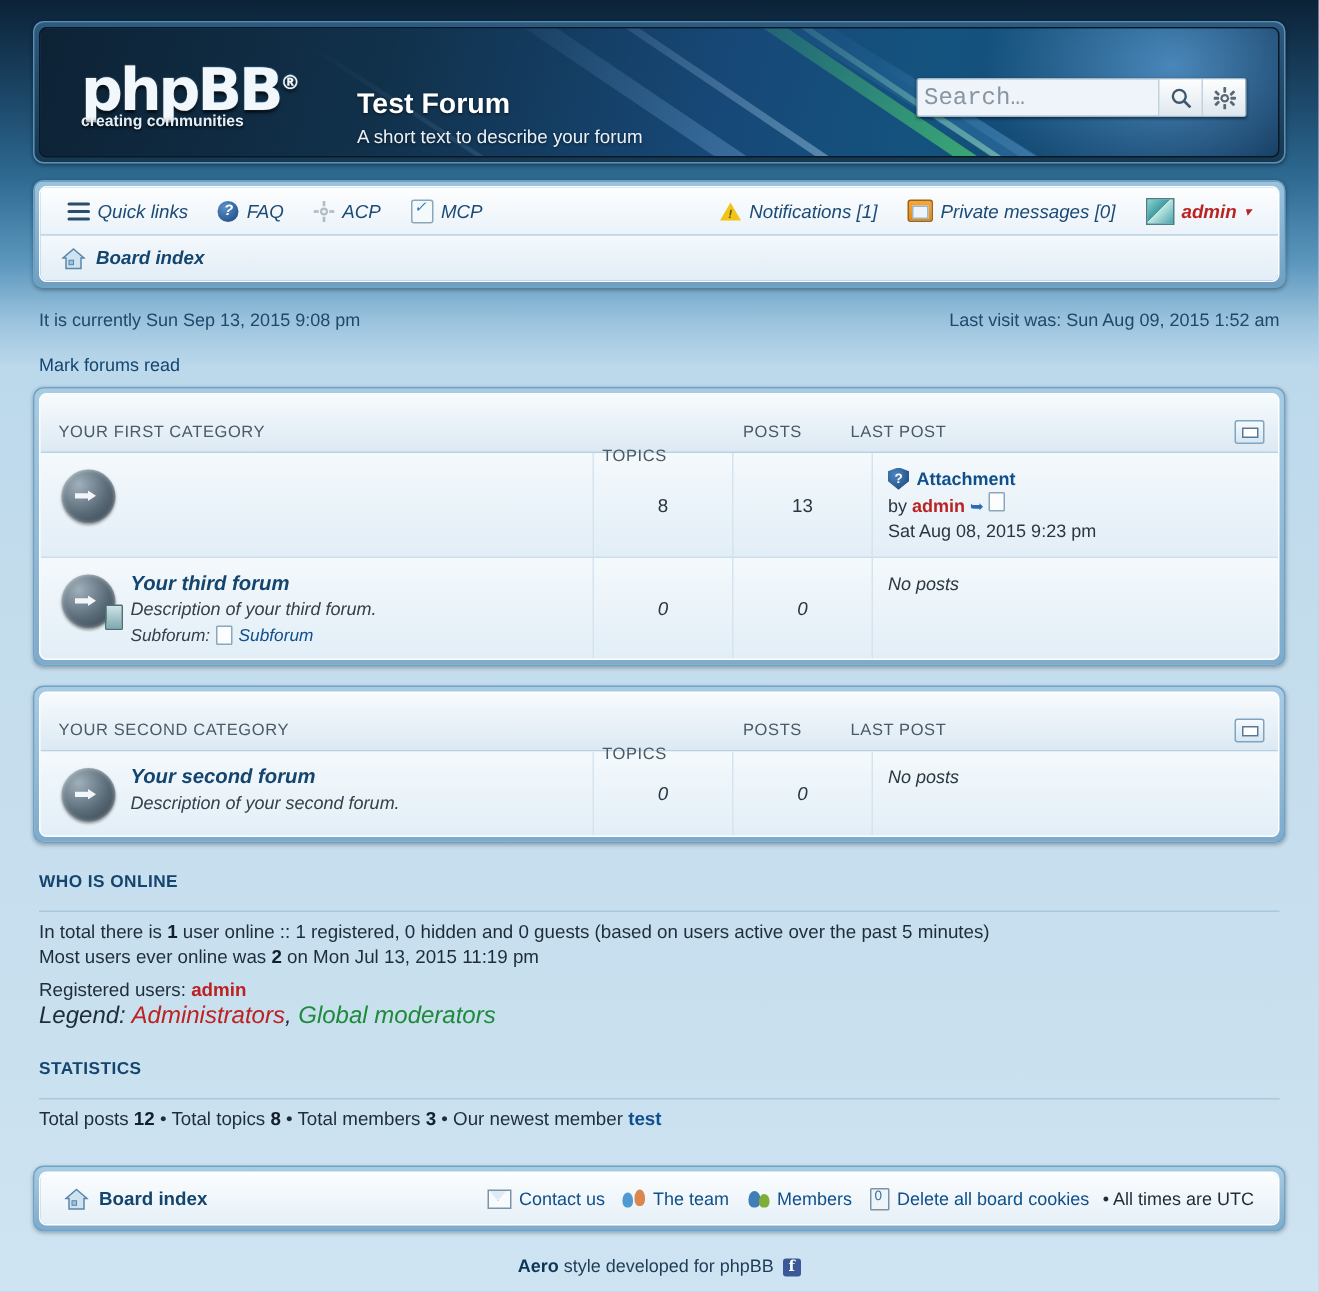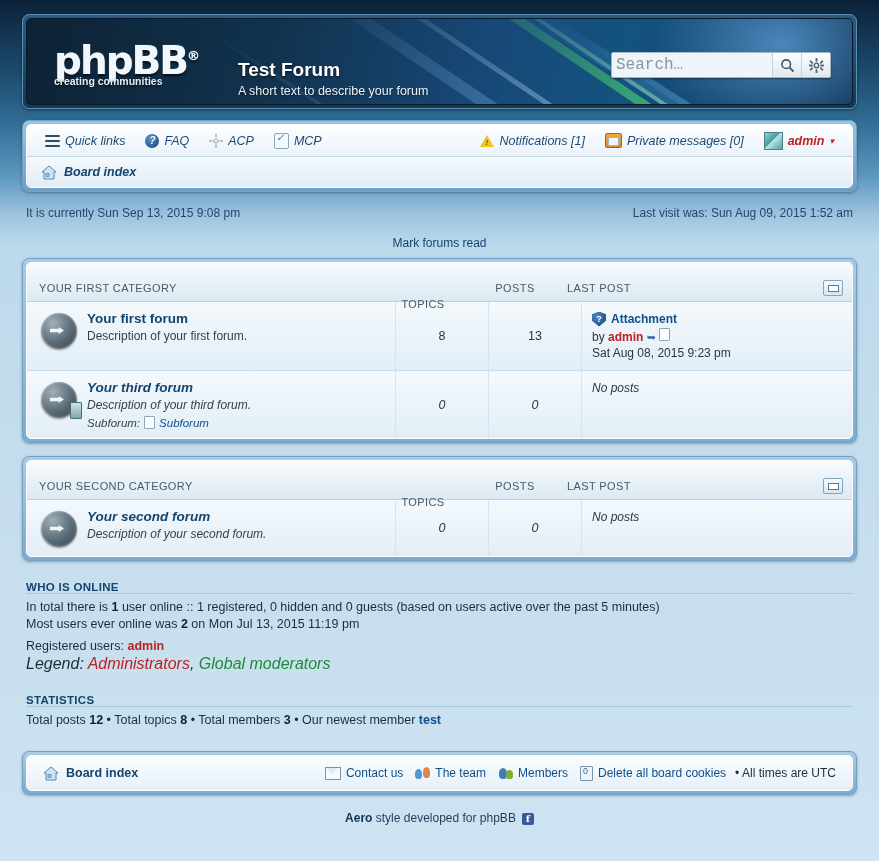--- a/index.html
+++ b/index.html
@@ -103,21 +103,21 @@
   .ic-clip:after{content:"✓";position:absolute;left:1px;top:-2px;font-size:10px;color:#2e76b5;}
   .ic-warn{width:0;height:0;border-left:7px solid transparent;border-right:7px solid transparent;border-bottom:12px solid #f0c419;position:relative;}
   .ic-warn:after{content:"!";position:absolute;left:-2px;top:3px;font-size:8px;font-weight:bold;color:#6b5200;}
   .ic-pm{width:15px;height:13px;background:linear-gradient(to bottom,#f6a83b,#e08a1e);border:1px solid #9c6414;border-radius:2px;position:relative;}
   .ic-pm:after{content:"";position:absolute;left:2px;top:3px;right:2px;bottom:1px;background:#eef5fa;border:1px solid #9fb6c6;}
   .avatar{width:17px;height:16px;border:1px solid #4f7f86;
     background:linear-gradient(135deg,#8fd6d2,#3f9aa0 45%,#bfe8e2 46%,#4aa5ad);}
 
   
   .dateline{display:flex;justify-content:space-between;color:#20486c;font-size:12px;margin:14px 4px 0 4px;}
-  .markread{text-align:center;margin:16px 4px 8px 4px;}
+  .markread{text-align:left;margin:16px 4px 8px 4px;}
   .markread a{color:#14456e;font-size:12px;}
 
   
   .panel{
     border:1px solid #6fa2c4;border-radius:7px;padding:3px;margin-bottom:13px;
     background:linear-gradient(to bottom,#a8cce3,#7dabcb);
     box-shadow:0 1px 3px rgba(0,0,0,.3);
   }
   .panel-in{border-radius:5px;overflow:hidden;border:1px solid #ffffff;background:#eaf3fa;}
   .cathead{
@@ -157,21 +157,21 @@
   .shield{width:14px;height:15px;background:radial-gradient(circle at 35% 30%,#4f86c0,#113e72);
     clip-path:polygon(50% 0,100% 18%,100% 62%,50% 100%,0 62%,0 18%);
     color:#fff;font-size:9px;font-weight:bold;text-align:center;line-height:14px;}
   .by{margin-top:1px;}
   .by .u{color:#bb2222;font-weight:bold;}
   .goarrow{color:#2b6bb5;font-size:11px;}
   .noposts{color:#2a3740;}
 
   
   .sect{margin:0 4px 4px 4px;}
-  .sect h3{font-size:11.5px;color:#15446e;margin:20px 0 3px 0;letter-spacing:.3px;border-bottom:1px solid #a9c7dd;padding-bottom:0;font-weight:bold;}
+  .sect h3{font-size:11.5px;color:#15446e;margin:20px 0 3px 0;letter-spacing:.3px;border-bottom:1px solid #a9c7dd;padding-bottom:13px;font-weight:bold;}
   .sect p{margin:5px 0;font-size:12.5px;color:#1e2d39;line-height:17px;}
   .sect b{color:#13202b;}
   .reg-u{color:#bb2222;font-weight:bold;}
   .legend{font-style:italic;font-size:16px;}
   .legend .adm{color:#bb2222;}
   .legend .gm{color:#1f8a3b;}
   .stats b{color:#13202b;}
 
   
   .footbar{margin-top:22px;}
@@ -332,24 +332,20 @@
         <span class="col-posts">POSTS</span>
         <span class="col-last">LAST POST</span>
         <span class="collapse">
             <i></i>
           </span>
       </div>
 
       <div class="frow">
         <div class="fmain">
           <span class="ficon"></span>
-          <div>
-            <a class="ftitle">Your first forum</a>
-            <div class="fdesc">Description of your first forum.</div>
-          </div>
         </div>
         <div class="fcount">8</div>
         <div class="fcount">13</div>
         <div class="flast">
           <div class="lt">
             <span class="shield">?</span>
             <a>Attachment</a>
           </div>
           <div class="by">
             <span>by</span>

